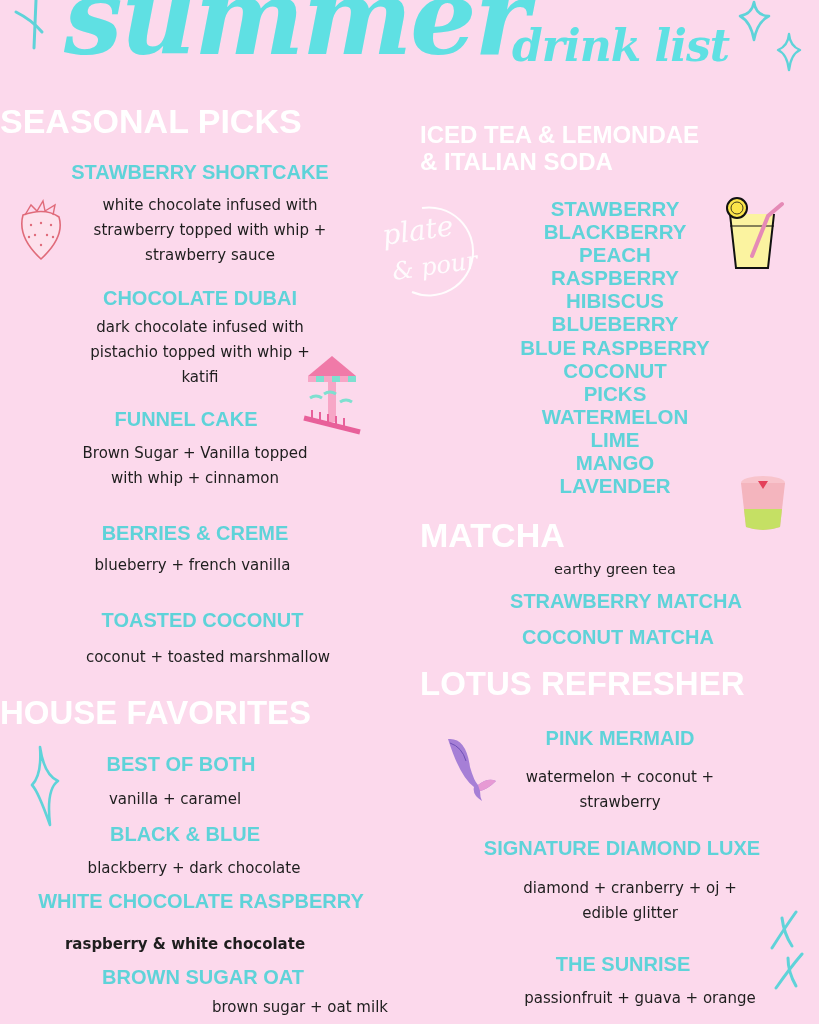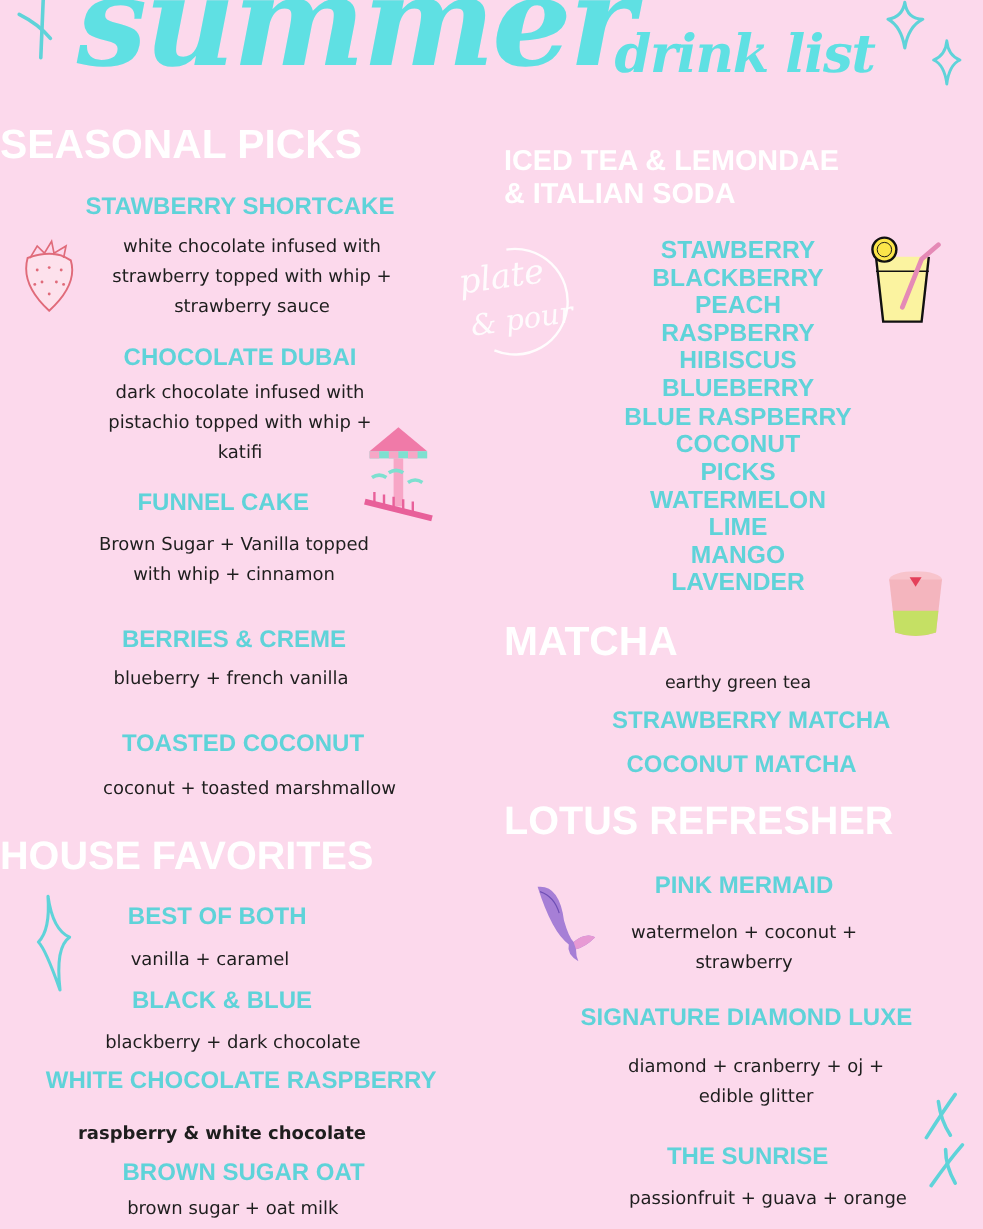--- a/index.html
+++ b/index.html
@@ -154,21 +154,21 @@
 <div class="abs desc" style="left:0;width:388px;top:856px;">
   <div>blackberry + dark chocolate</div>
 </div>
 
 <div class="abs item" style="left:0;width:402px;top:891px;">WHITE CHOCOLATE RASPBERRY</div>
 <div class="abs desc" style="left:0;width:370px;top:932px;font-weight:bold;">
   <div>raspberry &amp; white chocolate</div>
 </div>
 
 <div class="abs item" style="left:0;width:406px;top:967px;">BROWN SUGAR OAT</div>
-<div class="abs desc" style="left:0;width:388px;top:995px;">
+<div class="abs desc" style="left:0;width:388px;top:995px;text-align:right;">
   <div>brown sugar + oat milk</div>
 </div>
 
 <div class="abs" style="left:372px;top:200px;width:128px;height:100px;">
   <svg width="128" height="100" viewBox="0 0 128 100" style="position:absolute;left:0;top:0;">
     <path d="M50 8 A44 44 0 1 1 40 92" stroke="#ffffff" stroke-width="2" fill="none" opacity="0.9"></path>
   </svg>
   <div style="position:absolute;left:10px;top:14px;font-family:'DejaVu Serif',serif;font-style:italic;font-size:28px;color:#ffffff;opacity:0.9;transform:rotate(-8deg);">plate</div>
   <div style="position:absolute;left:20px;top:52px;font-family:'DejaVu Serif',serif;font-style:italic;font-size:24px;color:#ffffff;opacity:0.9;transform:rotate(-8deg);">&amp; pour</div>
 </div>

